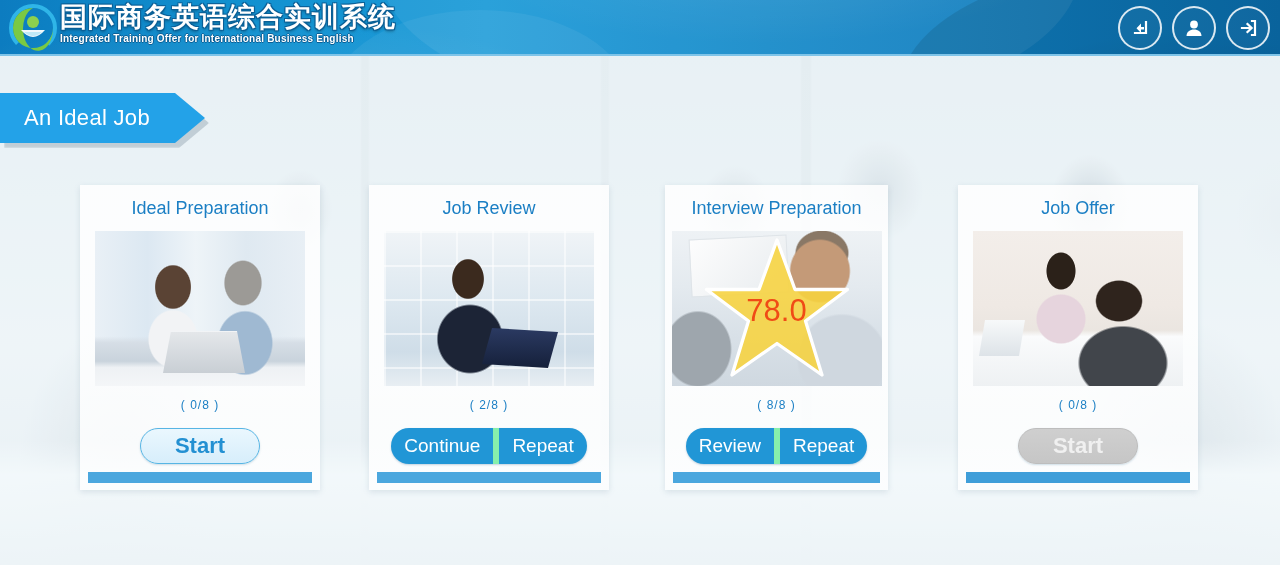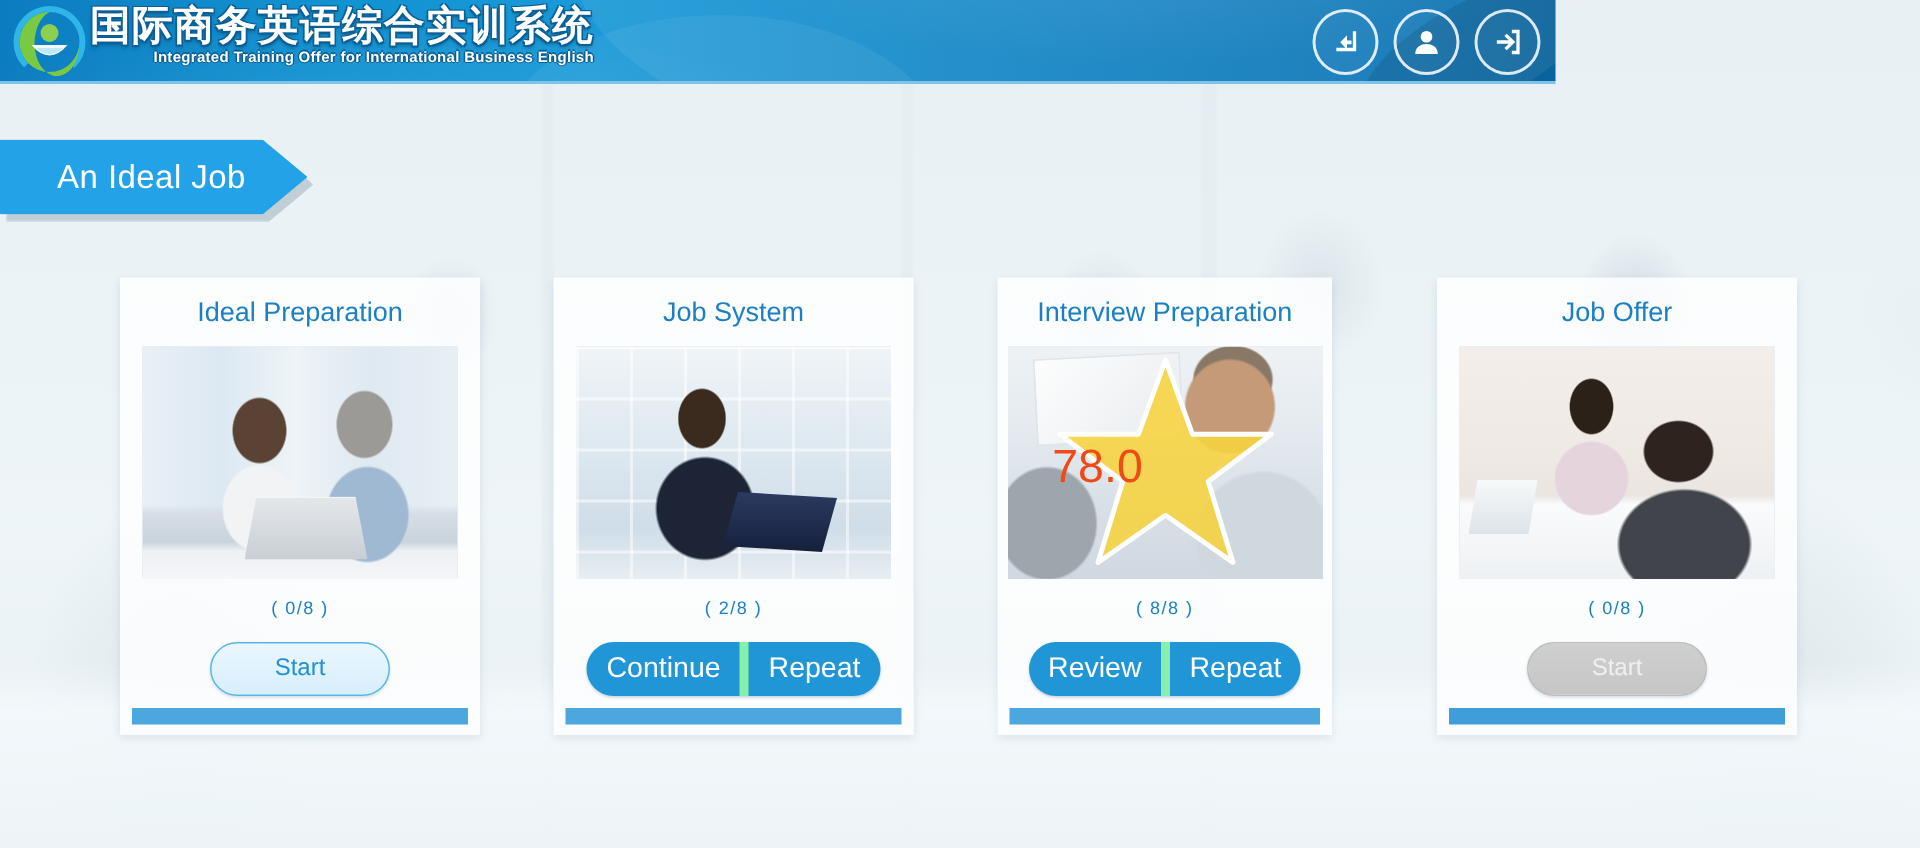--- a/index.html
+++ b/index.html
@@ -52,31 +52,30 @@
   .bg-veil {
     position: absolute;
     inset: 0;
     background: rgba(236,245,250,.52);
   }
 
   
   #header {
     position: absolute;
     top: 0; left: 0;
-    width: 1037px;
+    width: 1280px;
     height: 56px;
     background:
       radial-gradient(ellipse 520px 150px at 250px 120px, rgba(255,255,255,.13), rgba(255,255,255,0) 70%),
       radial-gradient(ellipse 420px 120px at 760px -40px, rgba(255,255,255,.10), rgba(255,255,255,0) 70%),
       radial-gradient(ellipse 300px 140px at 1180px 130px, rgba(0,0,0,.12), rgba(0,0,0,0) 70%),
       linear-gradient(to right, #0c7cc0 0%, #1190cf 18%, #1a9ad8 38%, #1489c9 60%, #0f7cbd 80%, #0b6fae 100%);
     border-bottom: 2px solid #7fc4e8;
     overflow: hidden;
     z-index: 20;
-    text-align: right;
   }
   .hdr-swoosh {
     position: absolute;
     border-radius: 50%;
     pointer-events: none;
   }
   .sw1 { width: 700px; height: 300px; left: 380px; top: -180px; background: rgba(255,255,255,.07); }
   .sw2 { width: 560px; height: 260px; left: 900px; top: -40px;  background: rgba(0,0,0,.10); }
   .sw3 { width: 300px; height: 180px; left: 330px; top: 10px;   background: rgba(255,255,255,.06); }
 
@@ -147,21 +146,21 @@
   }
   #ribbon {
     position: relative;
     width: 205px; height: 50px;
     background: #23a2e8;
     clip-path: polygon(0 0, 175px 0, 205px 25px, 175px 50px, 0 50px);
     display: flex;
     align-items: center;
   }
   #ribbon-label {
-    padding-left: 38px;
+    padding-left: 24px;
     color: #ffffff;
     font-size: 22px;
     letter-spacing: .3px;
     white-space: nowrap;
   }
 
   
   #cards {
     position: absolute;
     left: 0; top: 185px;
@@ -287,20 +286,21 @@
   
   .star-badge {
     position: absolute;
     left: 50%;
     top: 50%;
     transform: translate(-50%, -50%);
     width: 150px;
     height: 144px;
     display: flex;
     align-items: center;
+    justify-content: center;
   }
   .star-badge svg { position: absolute; inset: 0; }
   .star-score {
     position: relative;
     font-size: 31px;
     color: #f04b16;
     line-height: 1;
     margin-top: 4px;
   }
 
@@ -321,26 +321,27 @@
   }
 
   
   .btn-start {
     width: 120px;
     height: 36px;
     border-radius: 18px;
     border: 1px solid #57b5e4;
     background: linear-gradient(to bottom, #eaf7fe 0%, #d7eefb 100%);
     color: #2390d2;
-    font-size: 16px;
+    font-size: 22px;
     display: flex;
     align-items: center;
     justify-content: center;
     cursor: pointer;
     box-shadow: 0 1px 2px rgba(80,130,165,.25);
+    font-weight: bold;
   }
   
   .btn-start.disabled {
     border: 1px solid #bdbdbd;
     background: linear-gradient(to bottom, #cfcfcf 0%, #c6c6c6 100%);
     color: #f0f0f0;
     cursor: default;
   }
 
   
@@ -441,21 +442,21 @@
         <div class="thumb-art art-1"></div>
       </div>
       <div class="card-count">( 0/8 )</div>
       <div class="btn-row">
         <div class="btn-start">Start</div>
       </div>
       <div class="card-footbar"></div>
     </div>
 
     <div class="card card-2">
-      <div class="card-title">Job System</div>
+      <div class="card-title">Job Review</div>
       <div class="thumb">
         <div class="thumb-art art-2"></div>
       </div>
       <div class="card-count">( 2/8 )</div>
       <div class="btn-row">
         <div class="btn-split">
           <div class="seg">Continue</div>
           <div class="seg">Repeat</div>
         </div>
       </div>

